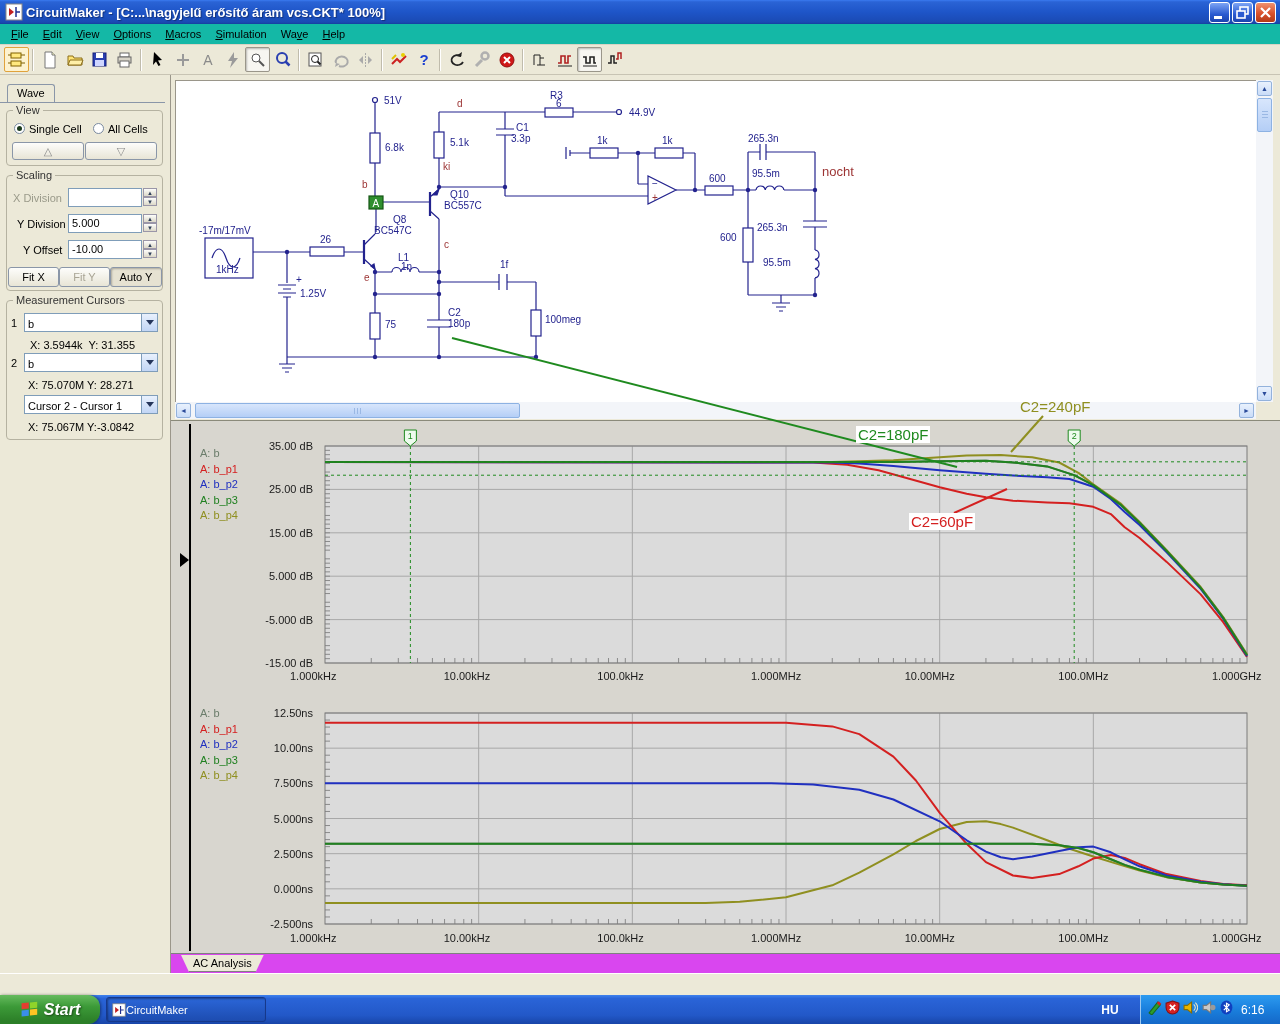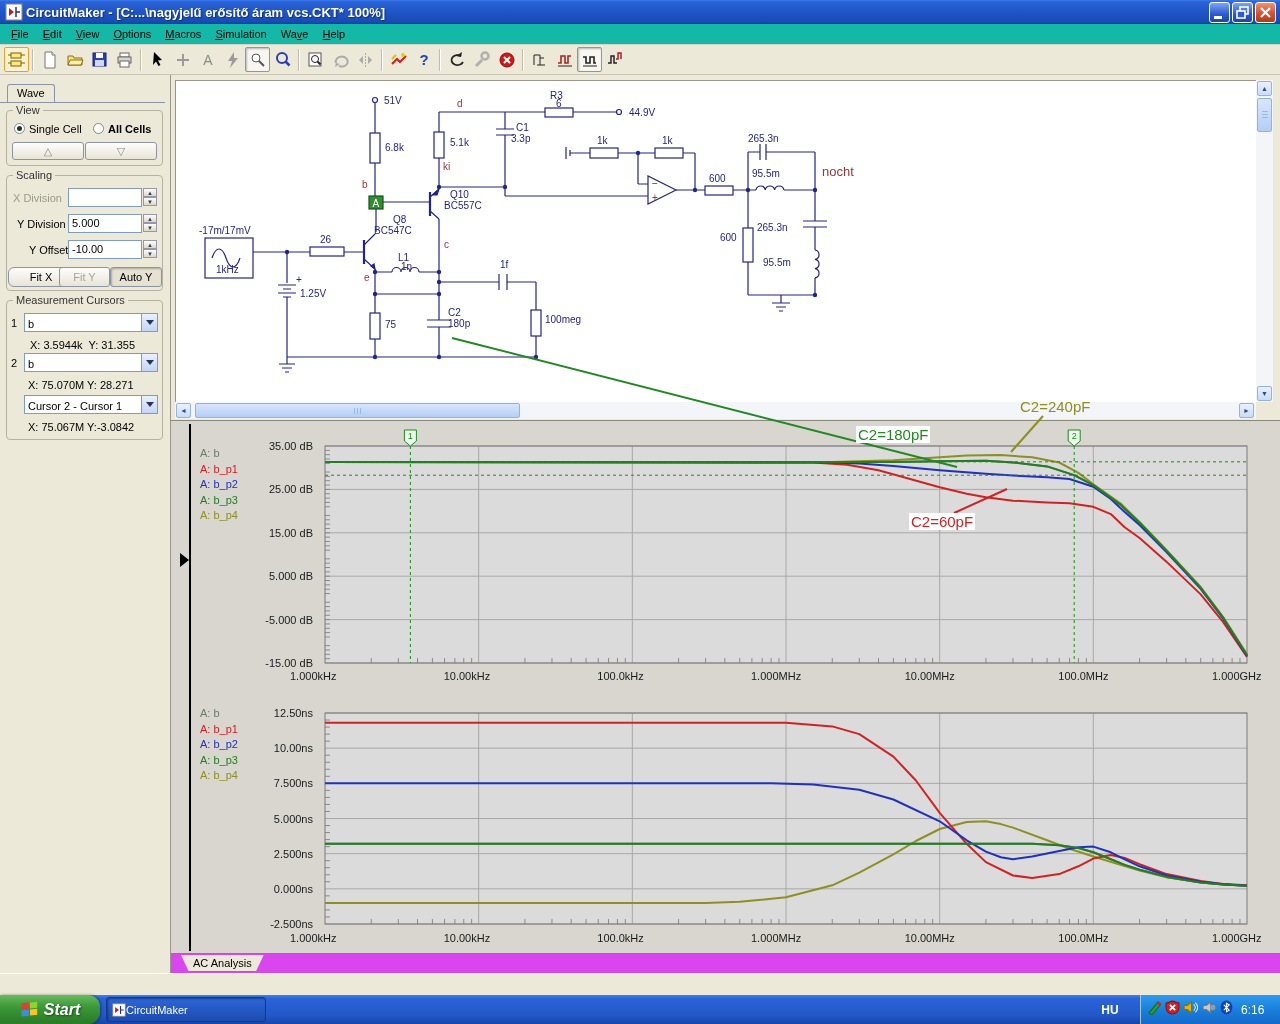--- a/index.html
+++ b/index.html
@@ -268,46 +268,46 @@
 
   <div class="abs leftpanel">
     <div class="wtab">Wave</div>
     <div class="tabline"></div>
 
     <div class="group" style="left:6px;top:35px;width:157px;height:56px;">
       <span class="legend">View</span>
       <span class="radio on" style="left:7px;top:12px;"></span>
       <span class="rlabel" style="left:22px;top:12px;">Single Cell</span>
       <span class="radio" style="left:86px;top:12px;"></span>
-      <span class="rlabel" style="left:101px;top:12px;font-weight:bold;">All Cells</span>
+      <span class="rlabel" style="left:101px;top:12px;">All Cells</span>
       <span class="xpbtn" style="left:5px;top:31px;width:72px;height:18px;color:#8a8a8a;">△</span>
       <span class="xpbtn" style="left:78px;top:31px;width:72px;height:18px;color:#8a8a8a;">▽</span>
     </div>
 
     <div class="group" style="left:6px;top:100px;width:157px;height:116px;">
       <span class="legend">Scaling</span>
       <span class="flabel dis" style="left:6px;top:16px;">X Division</span>
       <span class="field dis" style="left:61px;top:12px;width:74px;height:19px;"></span>
       <span class="spin" style="left:136px;top:12px;">
           <div>▲</div>
           <div>▼</div>
         </span>
       <span class="flabel" style="left:10px;top:42px;">Y Division</span>
       <span class="field" style="left:61px;top:38px;width:74px;height:19px;">5.000</span>
       <span class="spin" style="left:136px;top:38px;">
           <div>▲</div>
           <div>▼</div>
         </span>
-      <span class="flabel" style="left:22px;top:68px;">Y Offset</span>
+      <span class="flabel" style="left:16px;top:68px;">Y Offset</span>
       <span class="field" style="left:61px;top:64px;width:74px;height:19px;">-10.00</span>
       <span class="spin" style="left:136px;top:64px;">
           <div>▲</div>
           <div>▼</div>
         </span>
-      <span class="xpbtn" style="left:1px;top:91px;width:66px;height:20px;color:#000;border-radius:6px;">Fit X</span>
+      <span class="xpbtn" style="left:1px;top:91px;width:51px;height:20px;color:#000;">Fit X</span>
       <span class="xpbtn disabled" style="left:52px;top:91px;width:51px;height:20px;">Fit Y</span>
       <span class="xpbtn down" style="left:103px;top:91px;width:52px;height:20px;color:#000;">Auto Y</span>
     </div>
 
     <div class="group" style="left:6px;top:225px;width:157px;height:140px;">
       <span class="legend">Measurement Cursors</span>
       <span class="flabel" style="left:4px;top:16px;">1</span>
       <span class="combo" style="left:17px;top:12px;width:134px;"><span class="val">b</span><span class="drop"></span></span>
       <span class="readout" style="left:23px;top:38px;">X: 3.5944k  Y: 31.355</span>
       <span class="flabel" style="left:4px;top:56px;">2</span>

